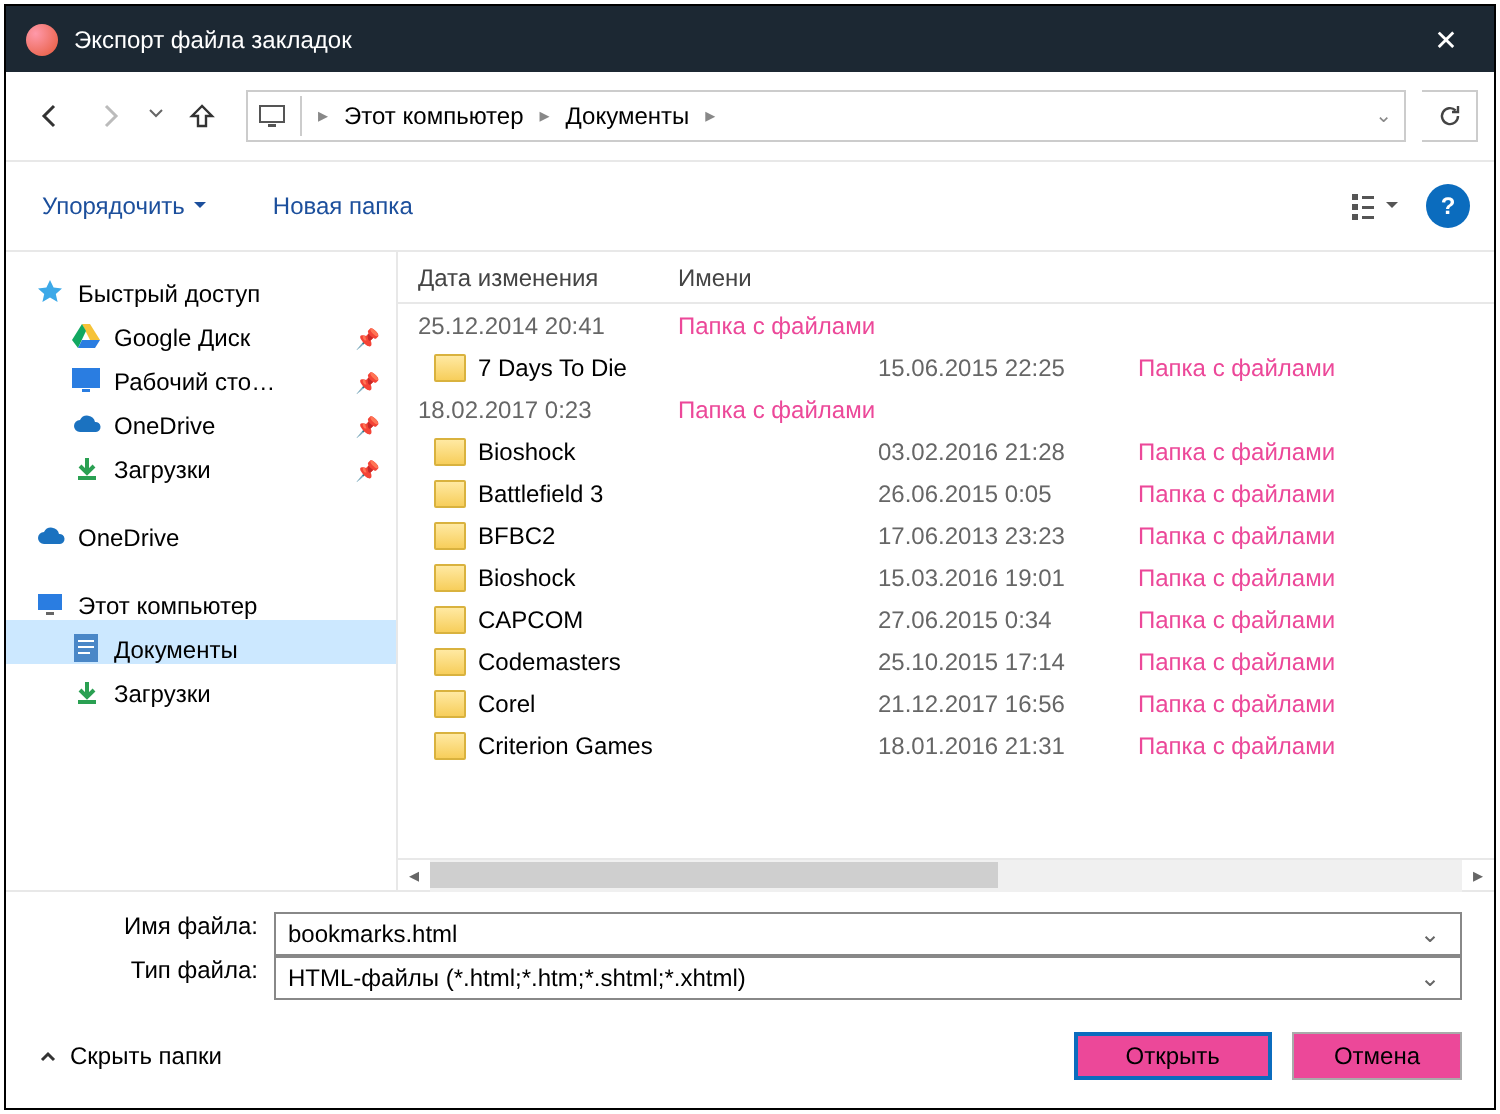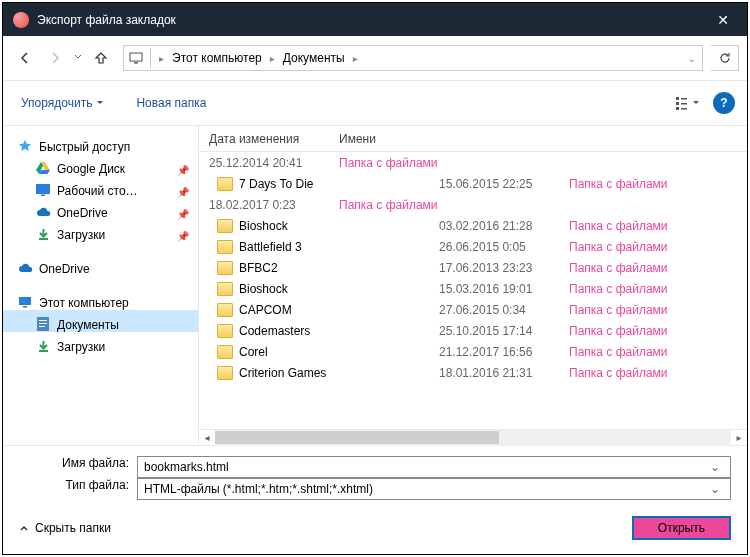--- a/index.html
+++ b/index.html
@@ -349,15 +349,18 @@
     <div class="hide">
       <svg width="10" height="10" viewBox="0 0 10 10">
           <path d="M2 7l3-3 3 3" stroke="#333" fill="none" stroke-width="1.5"></path>
         </svg>
       <span>Скрыть папки</span>
     </div>
     <div class="sp"></div>
     <div class="btn primary">
         <span>Открыть</span>
       </div>
+    <div class="btn">
+        <span>Отмена</span>
+      </div>
   </div>
 
 </div>
 
 </body></html>

